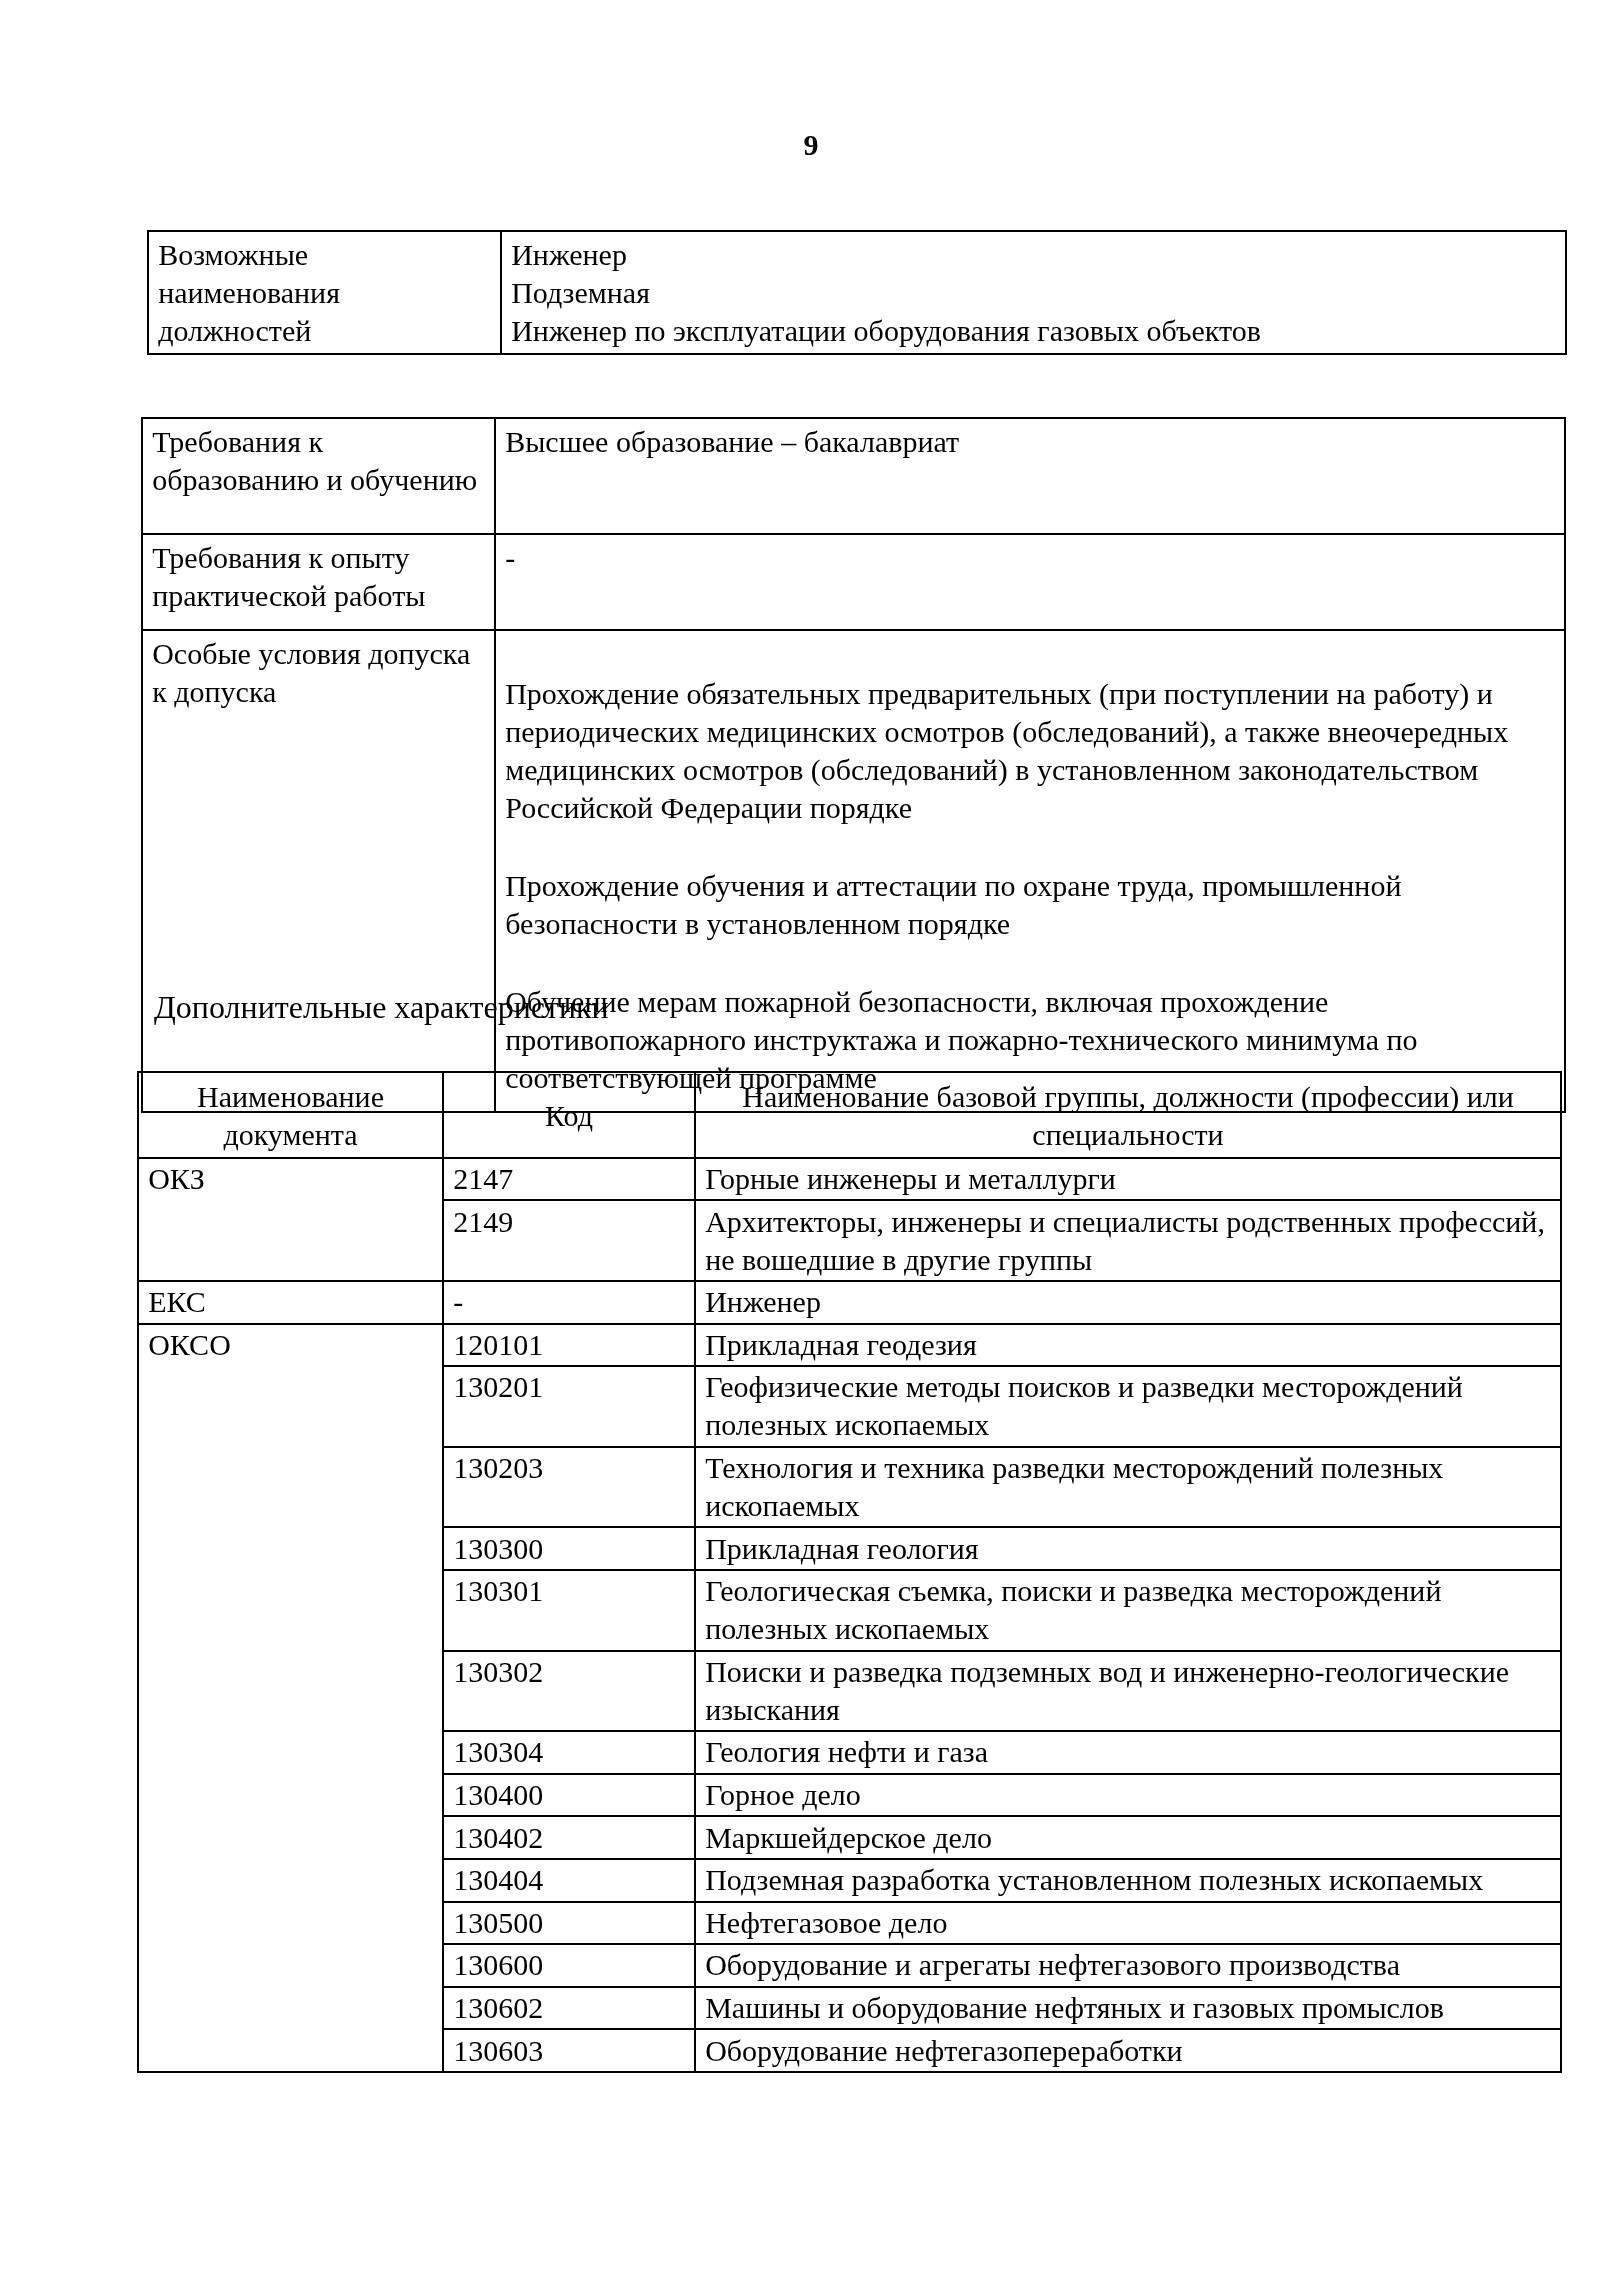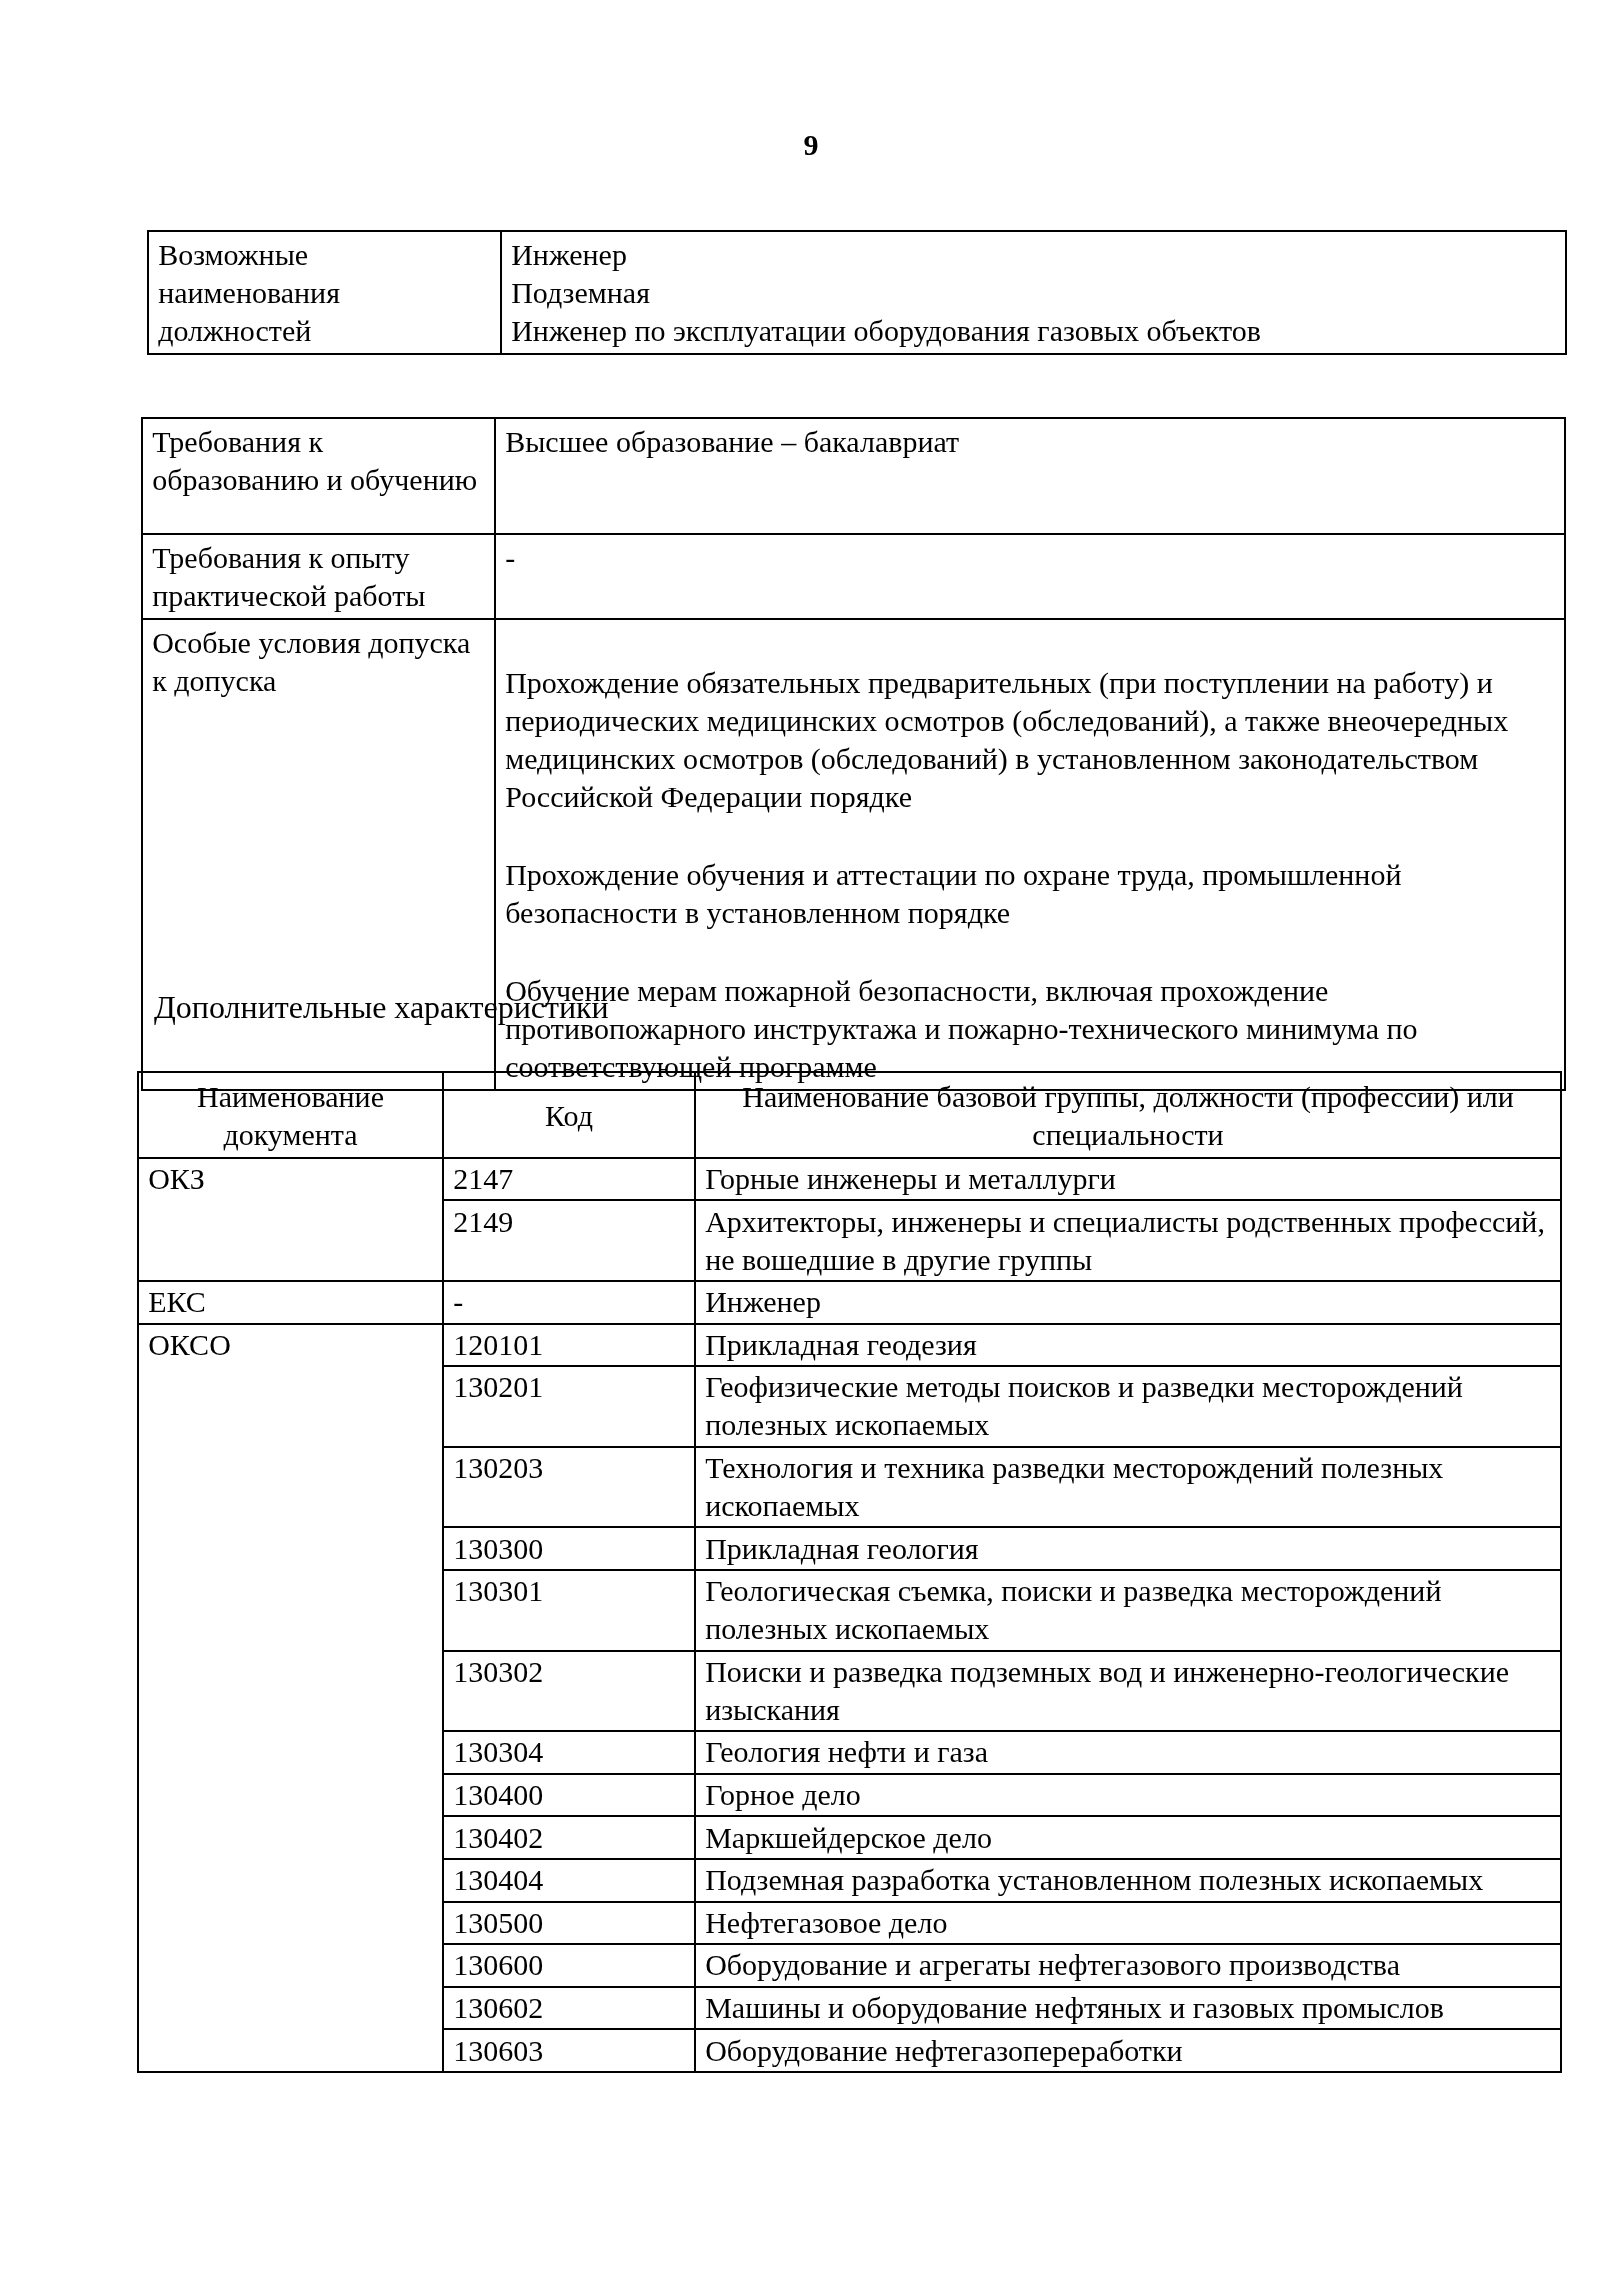--- a/index.html
+++ b/index.html
@@ -44,21 +44,21 @@
     }
     #positions-table col.c1 { width: 353px; }
     #positions-table td { padding-top: 3.9px; padding-bottom: 3px; }
 
     #requirements-table {
       top: 417px;
       left: 141px;
       width: 1425px;
     }
     #requirements-table col.c1 { width: 353px; }
-    #requirements-table td { padding-top: 3.9px; padding-bottom: 3px; }
+    #requirements-table td { padding-top: 3.9px; padding-bottom: 14px; }
     .multi-line div { white-space: normal; margin-top: 40px; }
 
     .section-heading {
       position: absolute;
       top: 988px;
       left: 154px;
       font-size: 32px;
     }
 
     #characteristics-table {

